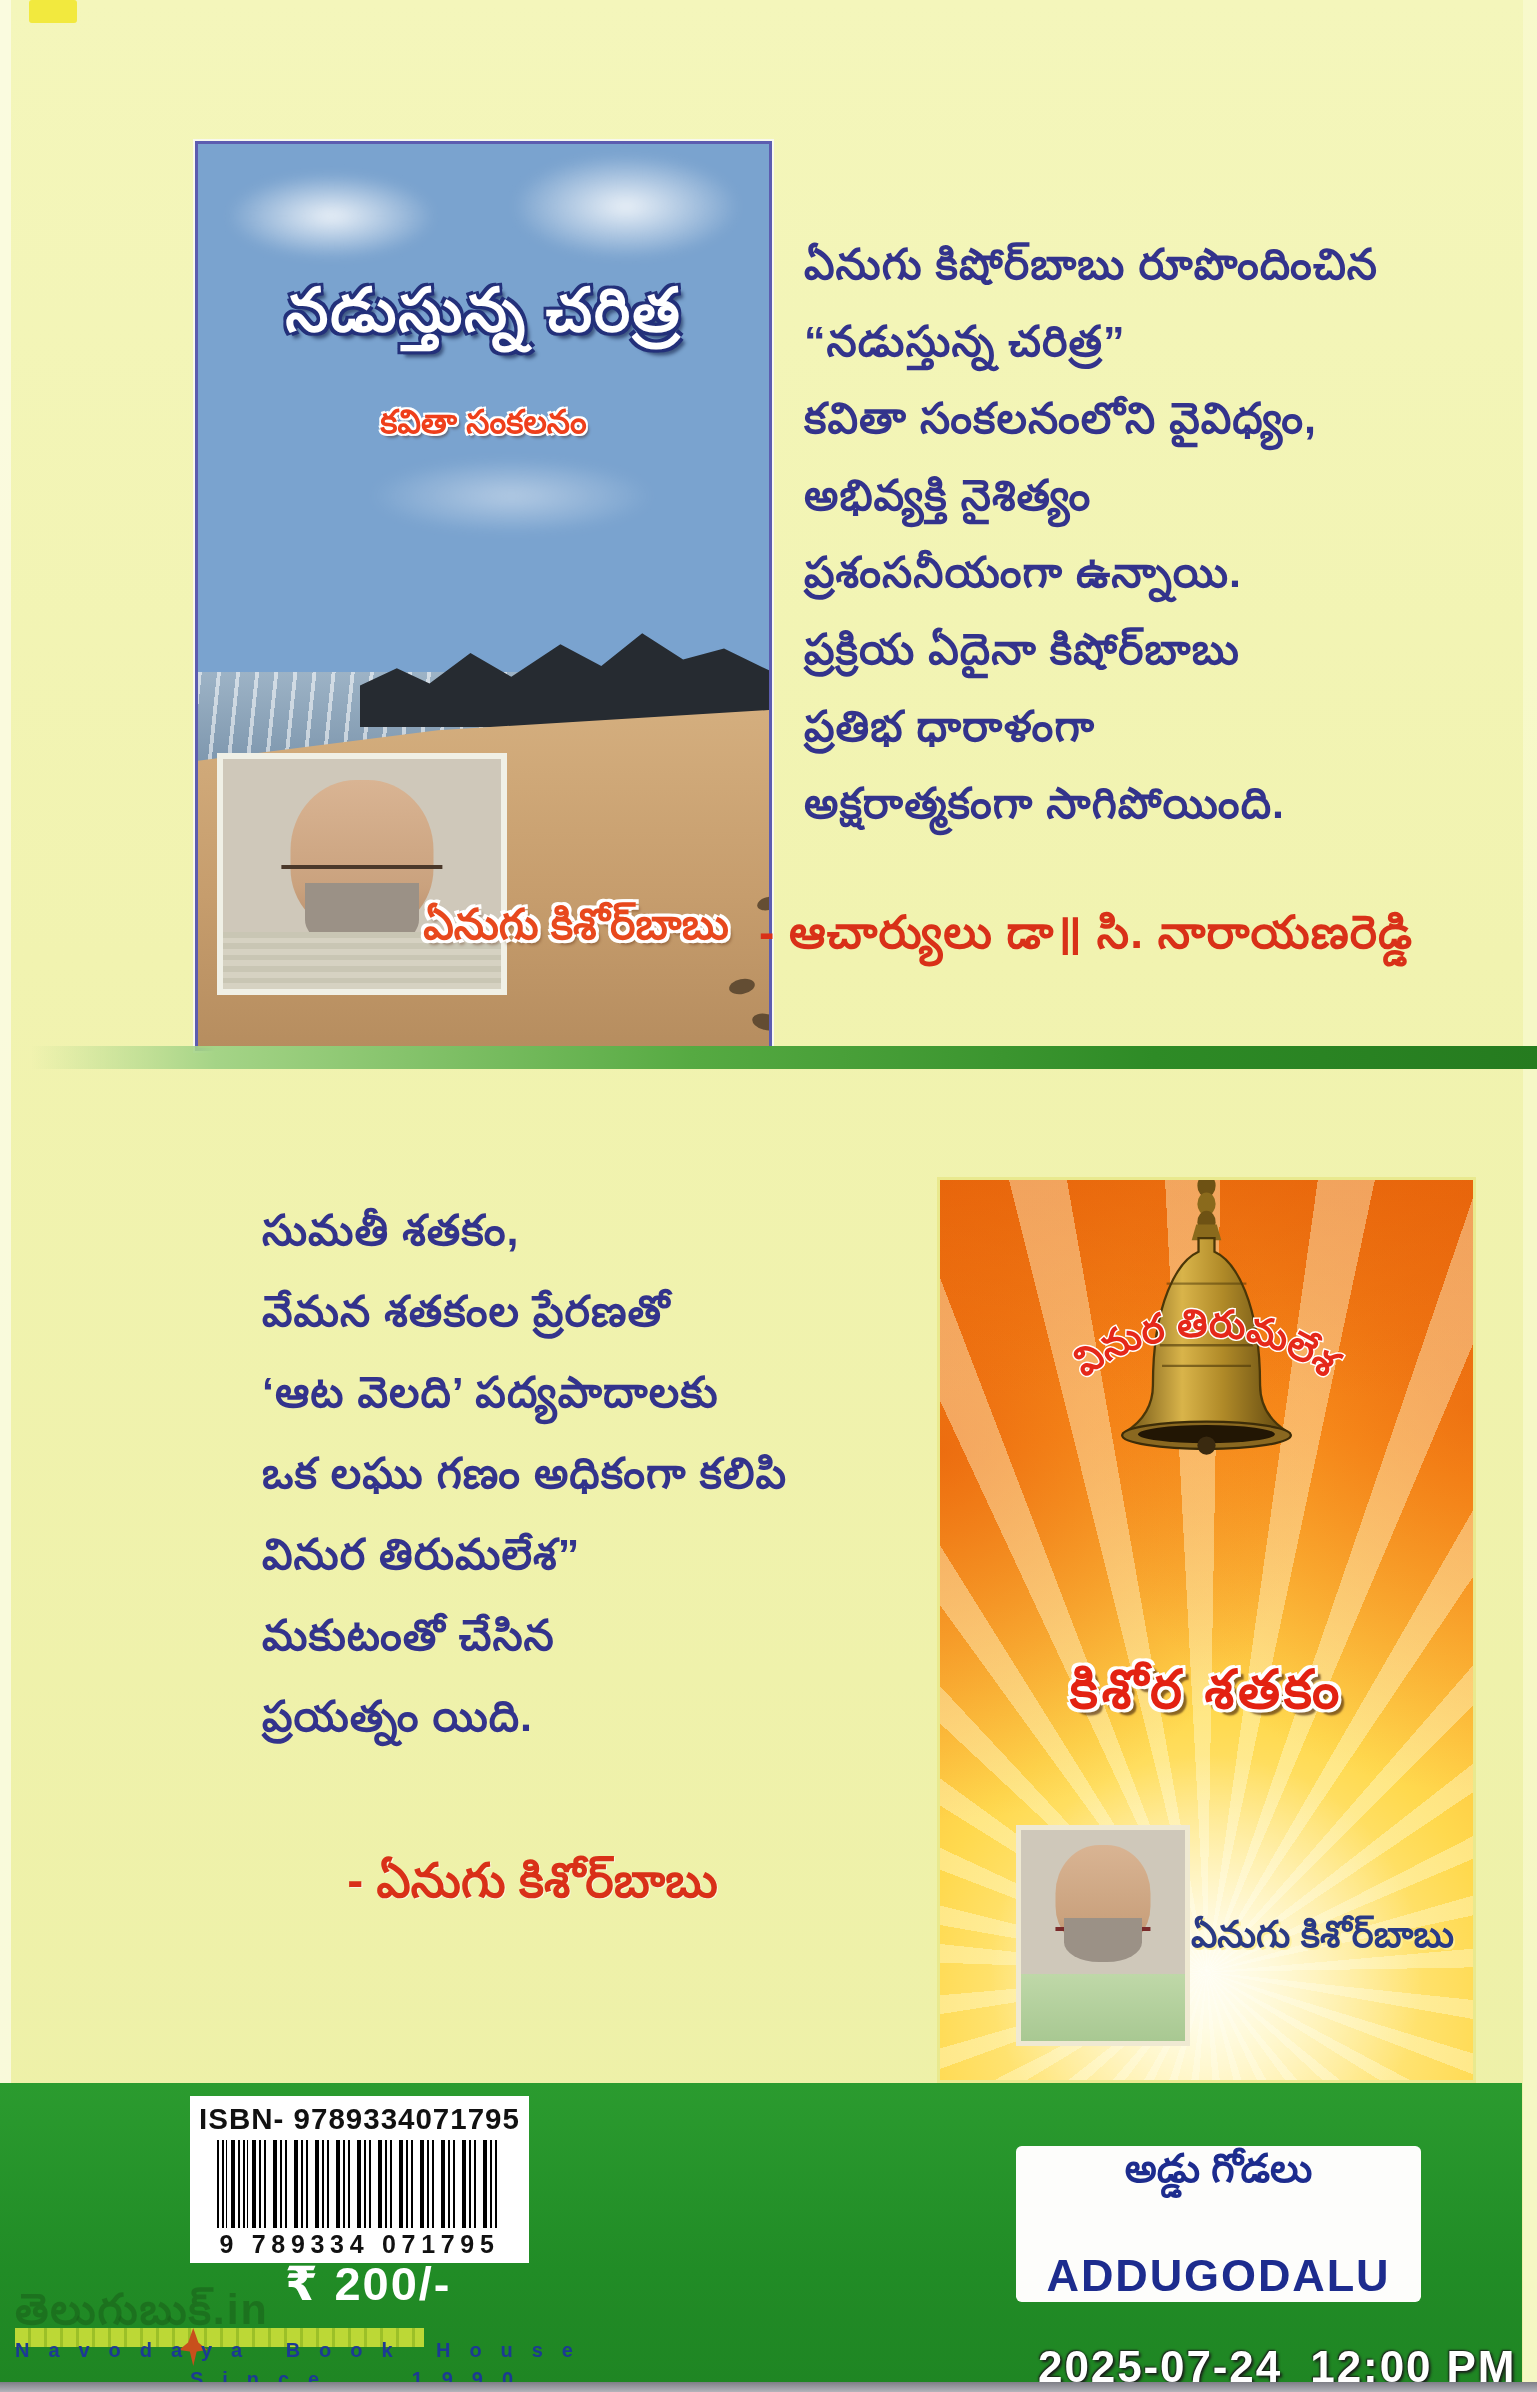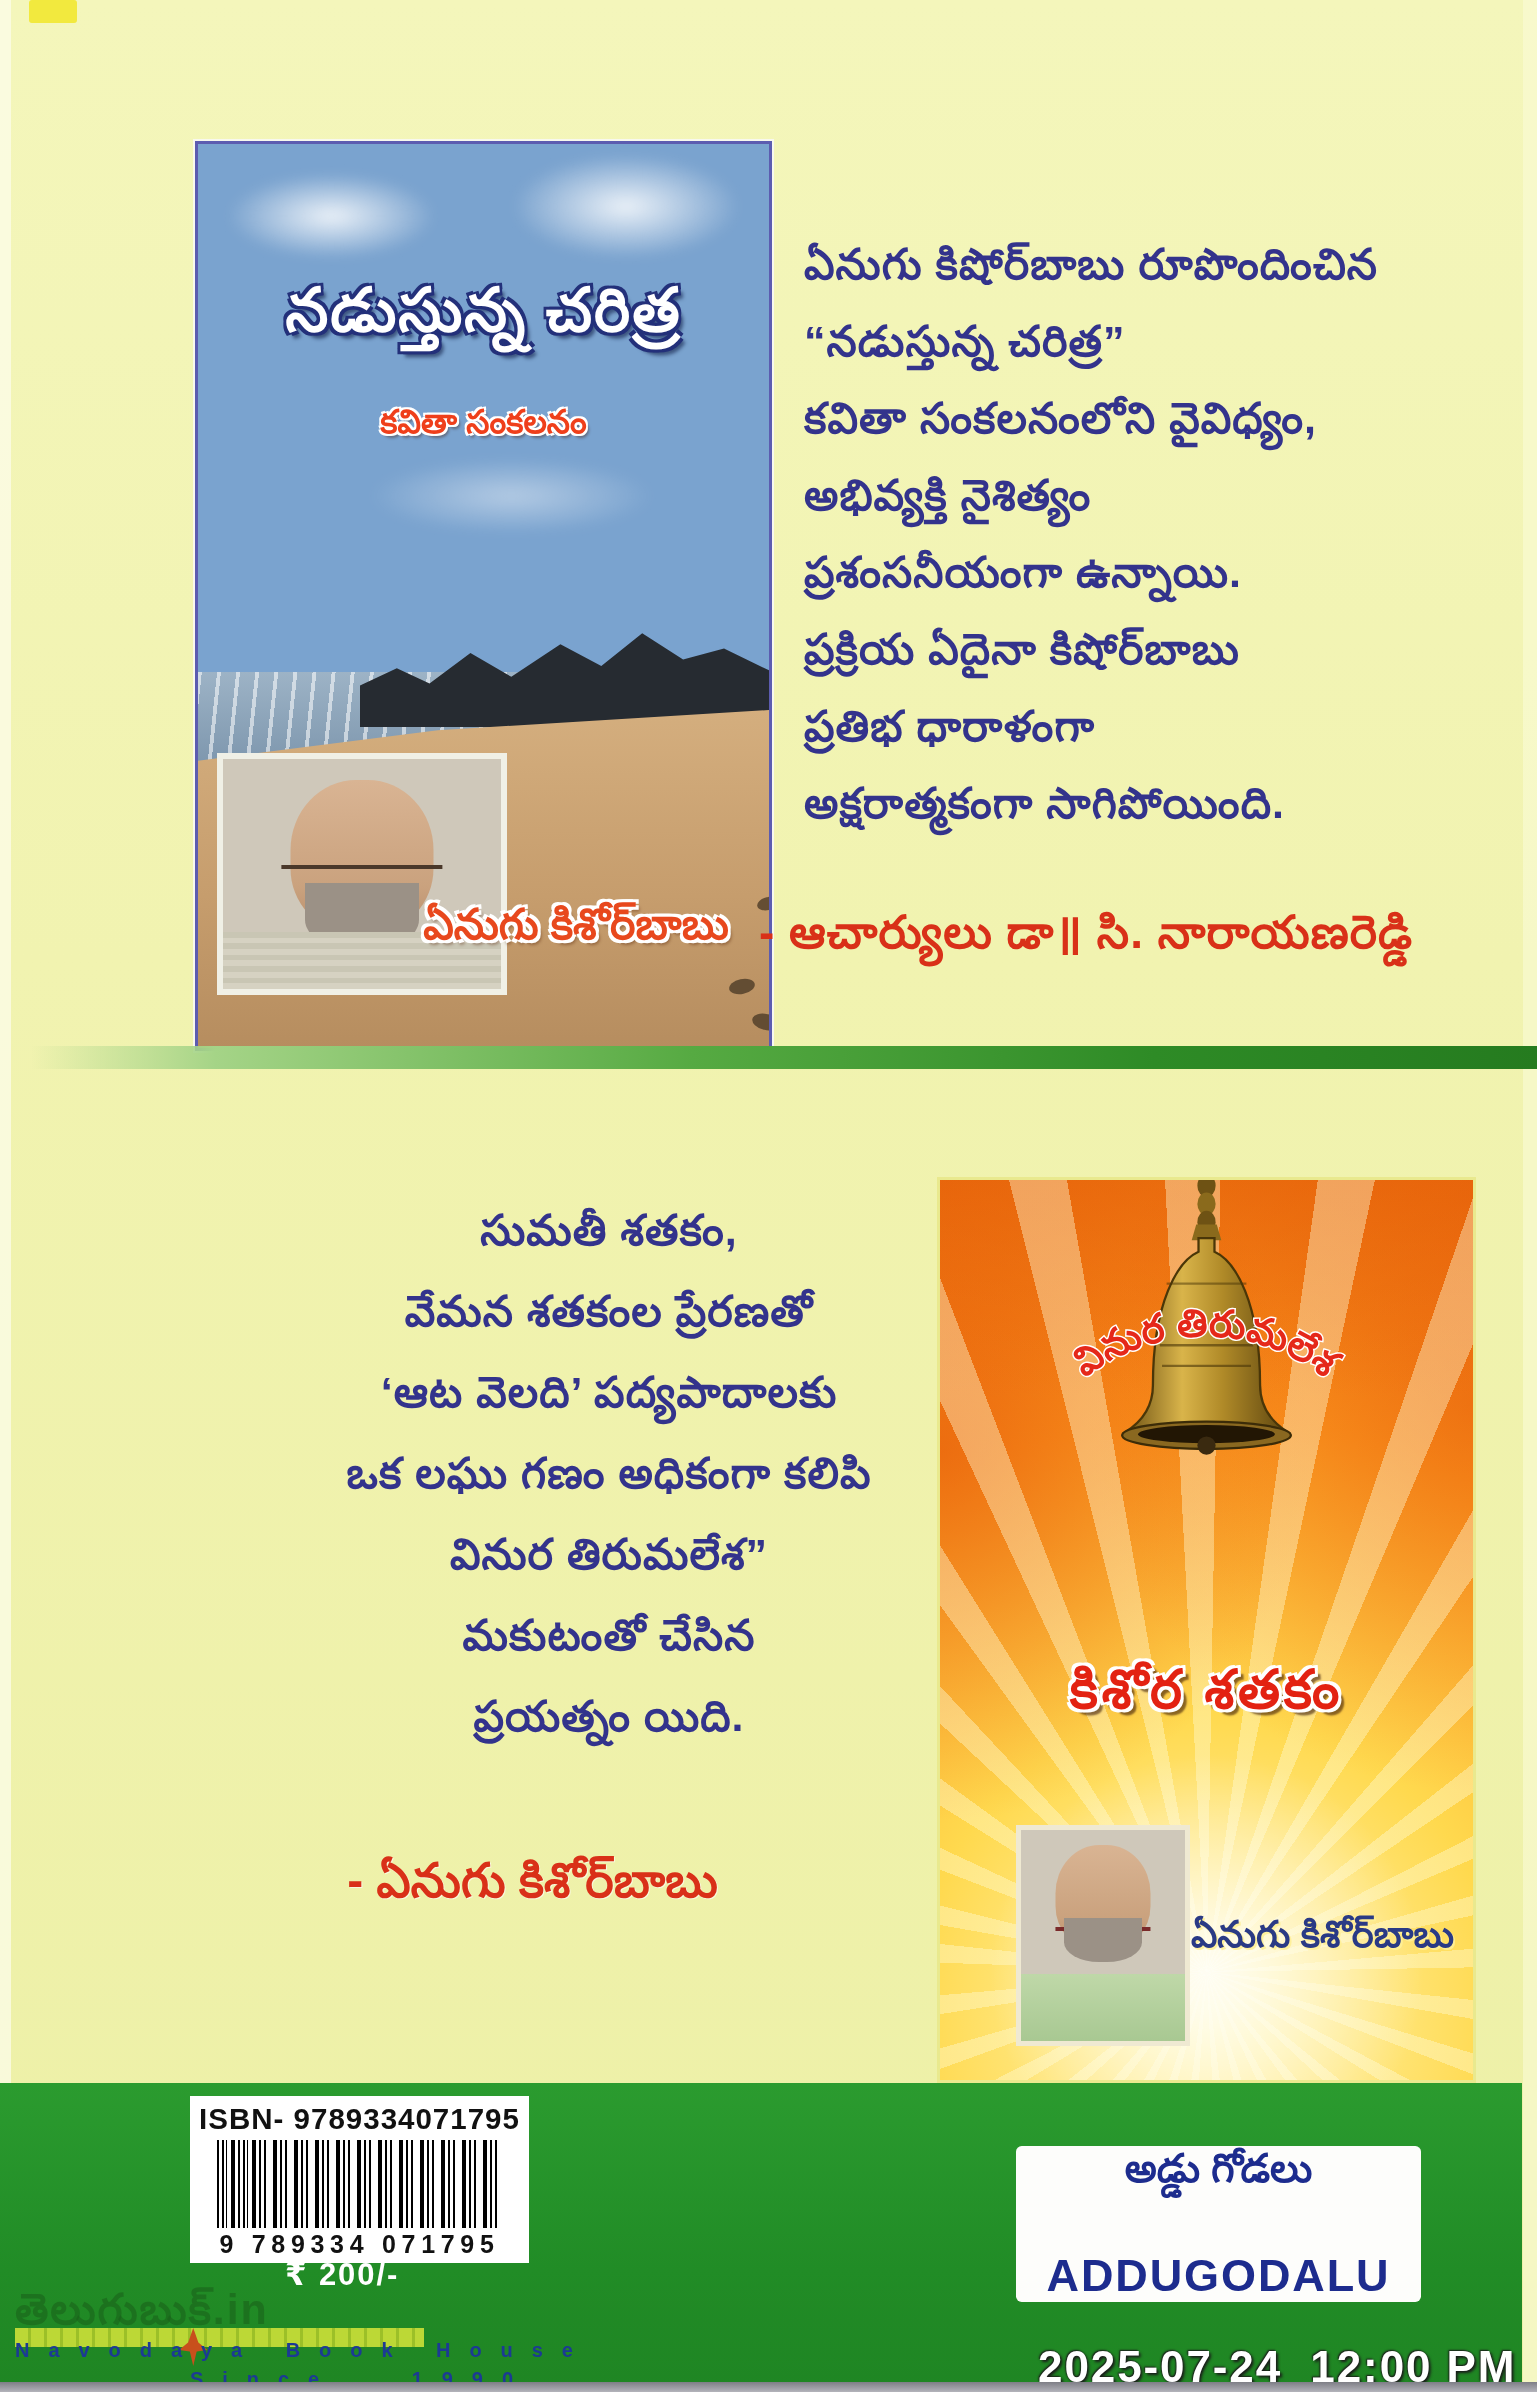--- a/index.html
+++ b/index.html
@@ -42,21 +42,21 @@
     text-shadow:-2.9px -2.9px 0 #fff,2.9px -2.9px 0 #fff,-2.9px 2.9px 0 #fff,2.9px 2.9px 0 #fff,3.8px 4.8px 2.9px rgba(80,30,0,.35);}
   
   .review{position:absolute;left:804px;top:240px;width:704px;}
   .qline{height:77px;font-size:43px;font-weight:600;color:#33338c;letter-spacing:1px;}
   .review-attribution{position:absolute;left:759px;top:905px;width:751px;
     font-size:46px;font-weight:bold;color:#d93018;letter-spacing:1px;}
   
   .divider{position:absolute;left:0;top:1046px;width:1538px;height:23px;
     background:linear-gradient(to right,rgba(140,200,110,0) 2%,#a5d487 14%,#56aa42 45%,#2e8b26 75%,#257b1f 100%);}
   
-  .note{position:absolute;left:262px;top:1206px;width:694px;text-align:center;}
+  .note{position:absolute;left:262px;top:1206px;width:694px;}
   .nline{height:81px;font-size:43px;font-weight:600;color:#33338c;letter-spacing:1px;}
   .note-attribution{position:absolute;left:285px;top:1853px;width:495px;text-align:center;
     font-size:48px;font-weight:bold;color:#d93018;
     text-shadow:1px 1px 0 rgba(255,255,255,.6);}
   
   .cover-right{position:absolute;left:937px;top:1177px;width:533px;height:900px;
     border:3.8px solid #e9e98e;overflow:hidden;
     background:
       radial-gradient(circle at 50% 88%,rgba(255,255,255,.85) 0%,rgba(255,255,255,0) 26%),
       repeating-conic-gradient(from -80deg at 50% 88%,rgba(255,252,215,.4) 0 4deg,rgba(255,252,215,0) 4deg 11deg),
@@ -78,21 +78,21 @@
   
   .footer{position:absolute;left:0;top:2083px;width:1522px;height:310px;
     background:linear-gradient(180deg,#2b9b2f 0%,#218c26 60%,#1f8523 100%);}
   .isbn-label{position:absolute;left:190px;top:13.3px;width:339px;height:167px;background:#ffffff;
     display:flex;flex-direction:column;align-items:center;}
   .isbn-text{margin-top:5.7px;font-size:29.5px;font-weight:bold;color:#111;letter-spacing:1px;
     font-family:"Liberation Sans",sans-serif;}
   .barcode{width:285px;height:88px;margin-top:3.8px;
     background:repeating-linear-gradient(90deg,#000 0 1.9px,#fff 1.9px 4.8px,#000 4.8px 6.7px,#fff 6.7px 8.6px,#000 8.6px 9.5px,#fff 9.5px 14.3px,#000 14.3px 18px,#fff 18px 21px);}
   .isbn-digits{margin-top:1.9px;font-size:25px;font-weight:bold;color:#111;letter-spacing:5.7px;}
-  .price{position:absolute;left:285px;top:173px;font-size:31px;font-weight:bold;color:#ffffff;letter-spacing:1.9px;}
+  .price{position:absolute;left:285px;top:173px;font-size:47px;font-weight:bold;color:#ffffff;letter-spacing:1.9px;}
   .addu-box{position:absolute;left:1016px;top:63px;width:405px;height:156px;background:#fdfdfb;border-radius:5.7px;
     display:flex;flex-direction:column;align-items:center;justify-content:space-between;}
   .addu-telugu{font-size:40px;font-weight:600;color:#1d2c8e;}
   .addu-english{font-size:45px;font-weight:bold;color:#1d2c8e;letter-spacing:1.9px;margin-top:5.7px;}
   .wm{position:absolute;left:15px;}
   .wm-site{top:202px;font-size:43px;font-weight:bold;color:rgba(25,95,25,.55);letter-spacing:1.9px;}
   .wm-grass{top:245px;width:409px;height:19px;
     background:repeating-linear-gradient(90deg,#bcd836 0 13.3px,#9cc028 13.3px 16px);}
   .wm-pub{top:256px;font-size:20px;font-weight:bold;color:#1c3a94;letter-spacing:6.7px;white-space:pre;}
   .wm-since{top:285px;left:190px;font-size:20px;font-weight:bold;color:#1c3a94;letter-spacing:6.7px;white-space:pre;}

